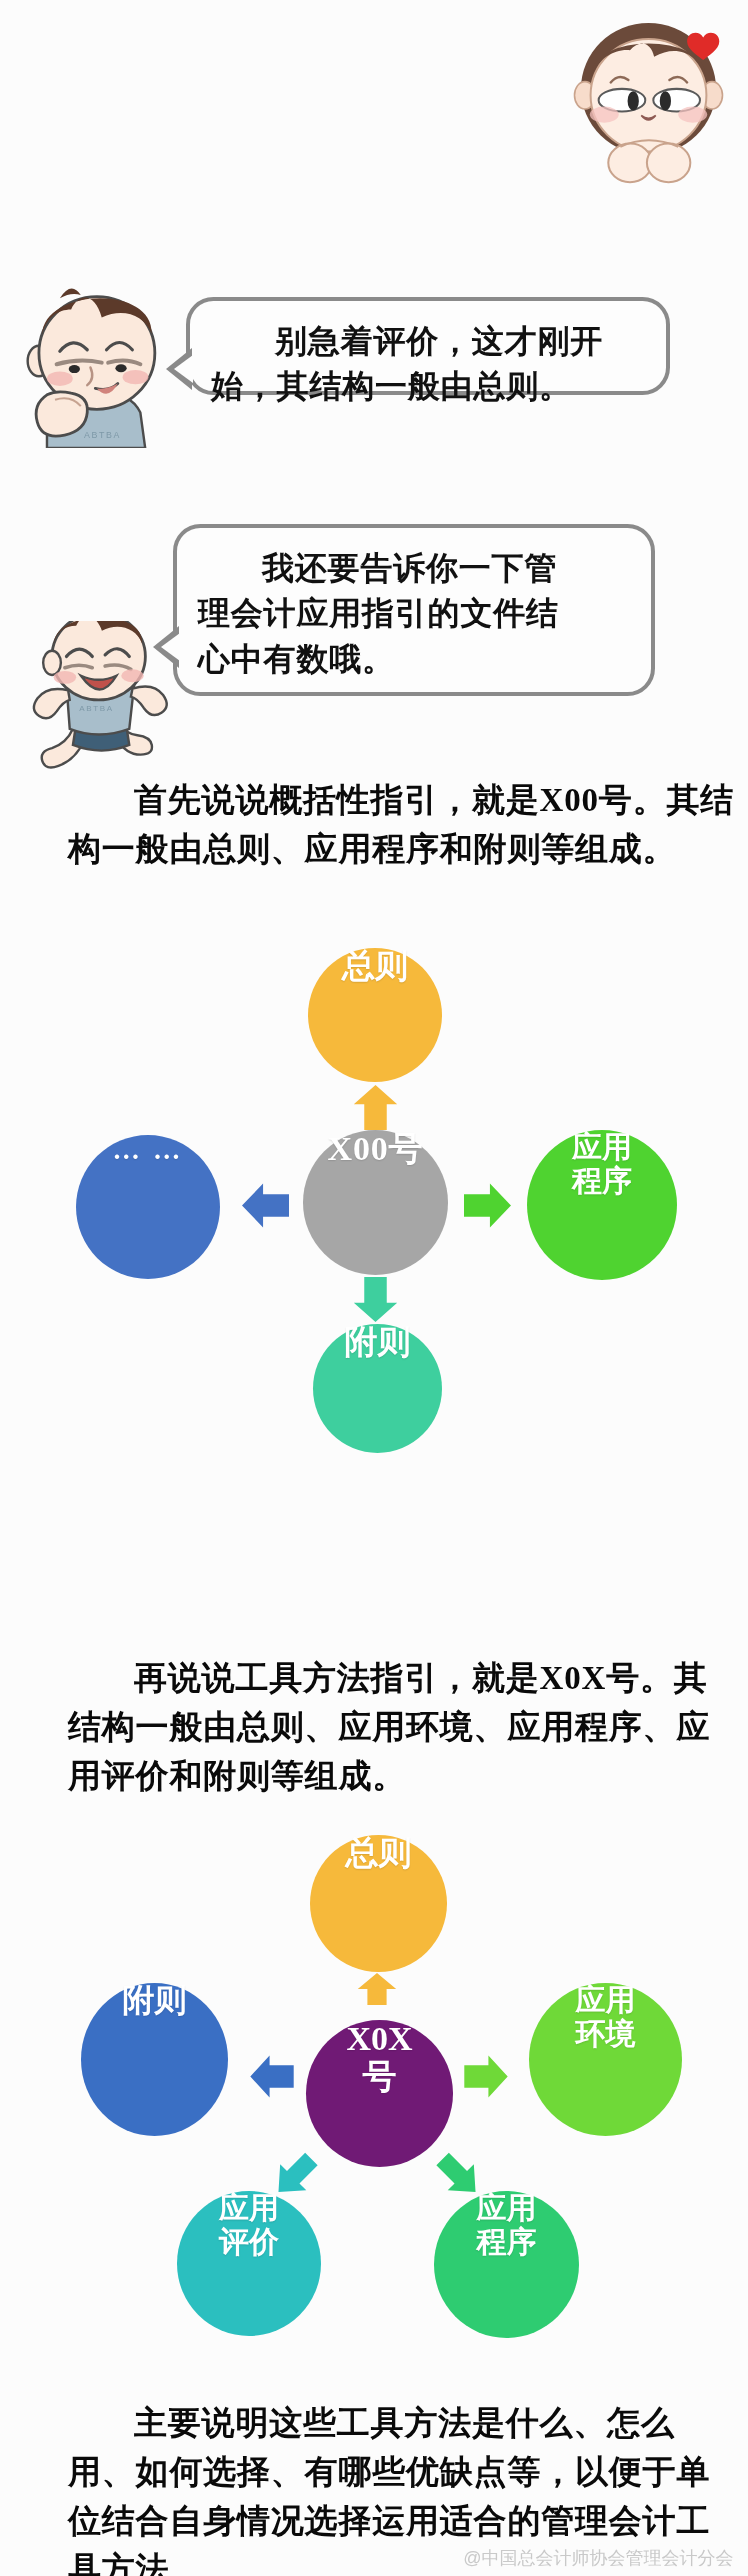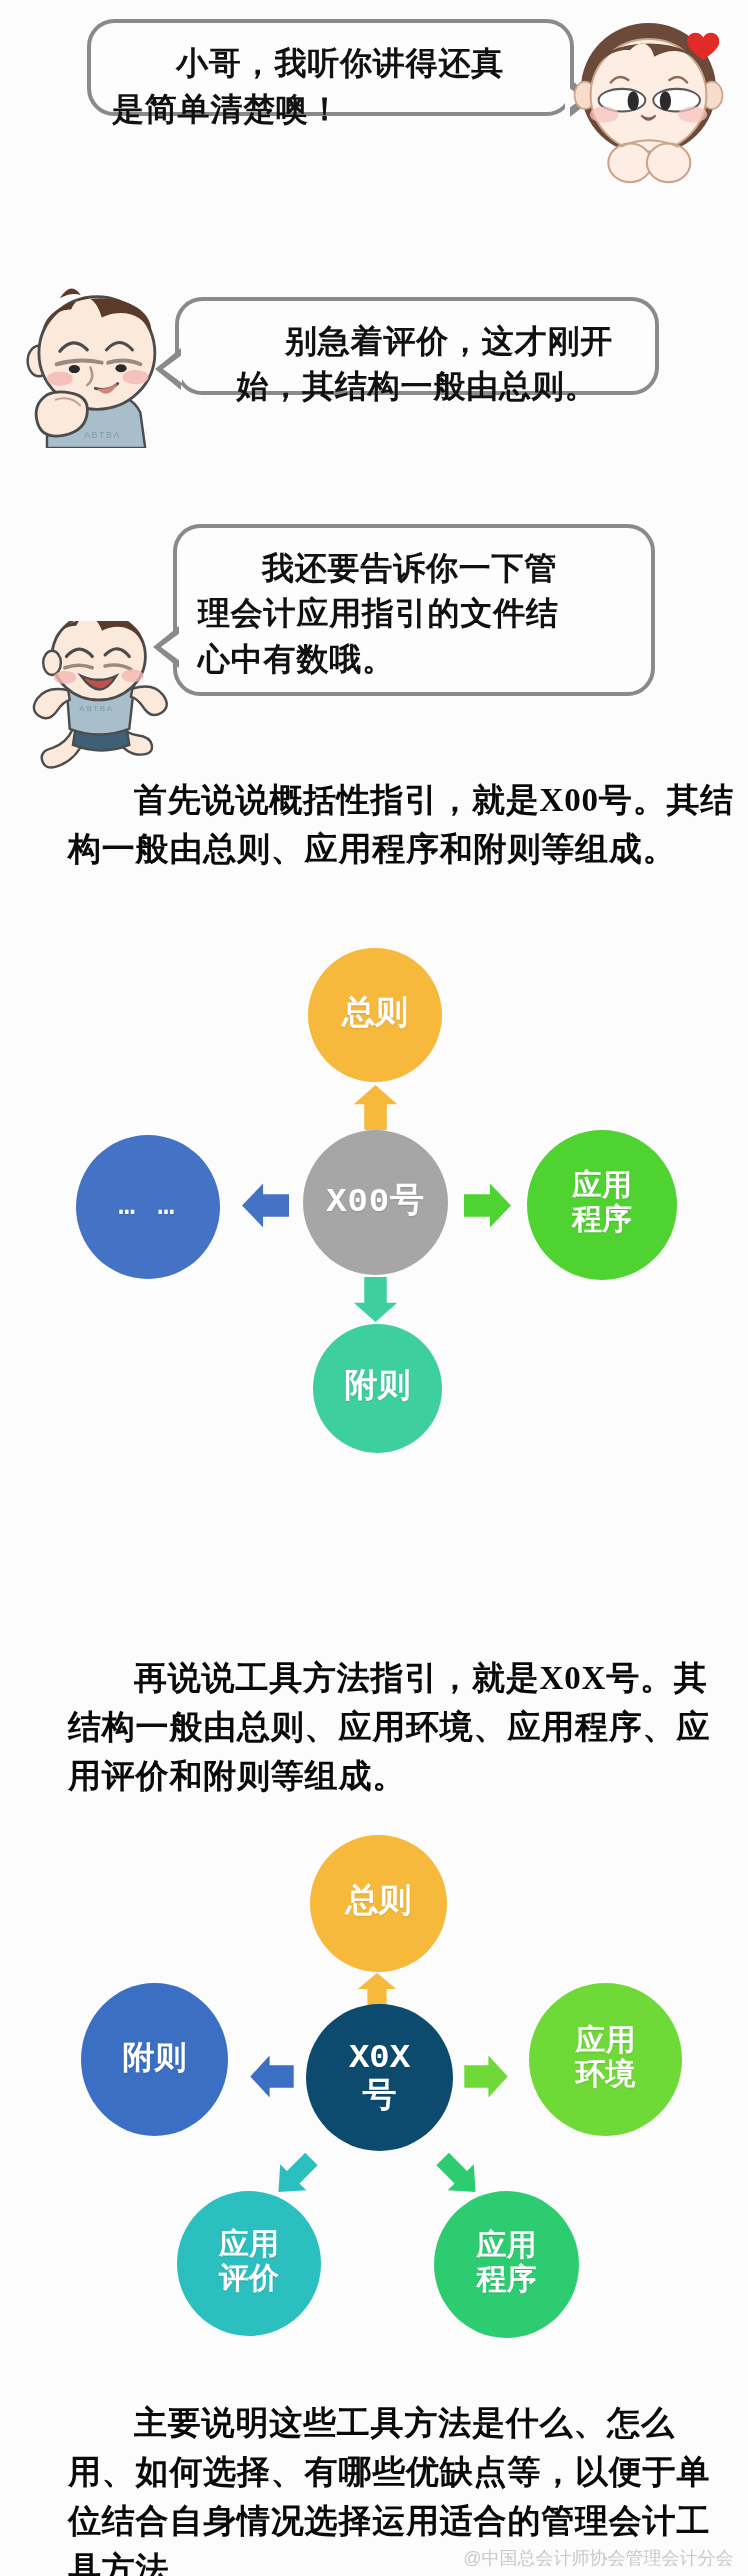--- a/index.html
+++ b/index.html
@@ -99,25 +99,24 @@
     margin-left: 18px;
   }
   .para b { font-weight: 800; }
 
   
   .diagram { position: absolute; }
   .node {
     position: absolute;
     border-radius: 50%;
     display: flex;
-    align-items: center;
     justify-content: center;
     text-align: center;
     color: #ffffff;
-    font-family: Liberation Mono, monospace;
+    font-family: Liberation Serif, serif;
     font-weight: 700;
     line-height: 1.12;
     text-shadow: 0 0.8px 1.6px rgba(0,0,0,.12);
     box-sizing: border-box;
   }
   .node .lbl { display: block; }
   .node.dots {
     letter-spacing: 3.2px;
     font-size: 27.4px;
   }
@@ -133,25 +132,20 @@
     color: #c9c9c9;
     letter-spacing: 0px;
     white-space: nowrap;
   }
 </style>
 </head>
 <body>
 
 <div class="page">
 
-  <div class="bubble" style="left:87px; top:19.4px; width:487px; height:97px;">
-    <span class="tail-right"></span>
-    <span class="indent">小哥，我听你讲得还真</span>
-    <span class="plain">是简单清楚噢！</span>
-  </div>
 
   <div class="avatar" style="left:556px; top:4.8px; width:185px; height:179px;">
     <svg width="185" height="179" viewBox="0 0 230 222" xmlns="http://www.w3.org/2000/svg">
 
       <ellipse cx="115" cy="104" rx="84" ry="82" fill="#6B4A3A"></ellipse>
 
       <ellipse cx="36" cy="112" rx="13" ry="17" fill="#F7DCCB" stroke="#C9A38C" stroke-width="2"></ellipse>
       <ellipse cx="194" cy="112" rx="13" ry="17" fill="#F7DCCB" stroke="#C9A38C" stroke-width="2"></ellipse>
 
       <ellipse cx="115" cy="112" rx="72" ry="70" fill="#FDEDE2" stroke="#C9A38C" stroke-width="2.5"></ellipse>
@@ -172,21 +166,21 @@
       <ellipse cx="170" cy="136" rx="18" ry="10" fill="#F6C3C0" opacity=".75"></ellipse>
 
       <path d="M106 137 q9 7 18 0 q-9 11-18 0 z" fill="#C97C74" stroke="#8e5a53" stroke-width="2"></path>
 
       <ellipse cx="92" cy="196" rx="27" ry="24" fill="#FDEDE2" stroke="#C9A38C" stroke-width="2.5"></ellipse>
       <ellipse cx="140" cy="196" rx="27" ry="24" fill="#FDEDE2" stroke="#C9A38C" stroke-width="2.5"></ellipse>
       <path d="M80 176 q35-16 72 0" fill="none" stroke="#C9A38C" stroke-width="2.5"></path>
     </svg>
   </div>
 
-  <div class="bubble" style="left:175px; top:297px; width:484px; height:98px;text-align:center;">
+  <div class="bubble" style="left:186px; top:297px; width:484px; height:98px;">
     <span class="tail-left"></span>
     <span class="indent">别急着评价，这才刚开</span>
     <span class="plain">始，其结构一般由总则。</span>
   </div>
 
   <div class="avatar" style="left:18px; top:266px; width:161px; height:182px;">
     <svg width="161" height="182" viewBox="0 0 200 226" xmlns="http://www.w3.org/2000/svg">
 
       <path d="M36 226 L36 192 q8-28 52-34 q50-6 64 24 l6 44 Z" fill="#A8BECB" stroke="#4c4c4c" stroke-width="3"></path>
       <text x="82" y="214" font-family="'Liberation Sans',sans-serif" font-size="11" fill="#7E99A8" letter-spacing="2">ABTBA</text>
@@ -321,21 +315,21 @@
     <div class="node" style="left:260px; top:22.6px; width:137px; height:137px; background:#F6B93B; font-size:33px;">
       <span class="lbl">总则</span>
     </div>
 
     <div class="arrow" style="left:306px; top:161px; width:42px; height:32px;">
       <svg width="42" height="32" viewBox="0 0 52 40">
           <path d="M26 0 L50 20 L38 20 L38 40 L14 40 L14 20 L2 20 Z" fill="#F6B93B"></path>
         </svg>
     </div>
 
-    <div class="node" style="left:256px; top:192px; width:147px; height:147px; background:#0c4a6e; font-size:34px;">
+    <div class="node" style="left:256px; top:208px; width:147px; height:147px; background:#701a75; font-size:34px;">
       <div>
         <span class="lbl">X0X</span>
         <span class="lbl">号</span>
       </div>
     </div>
 
     <div class="node" style="left:31px; top:171px; width:147px; height:153px; background:#3A6FC4; font-size:32px;">
       <span class="lbl">附则</span>
     </div>
 

